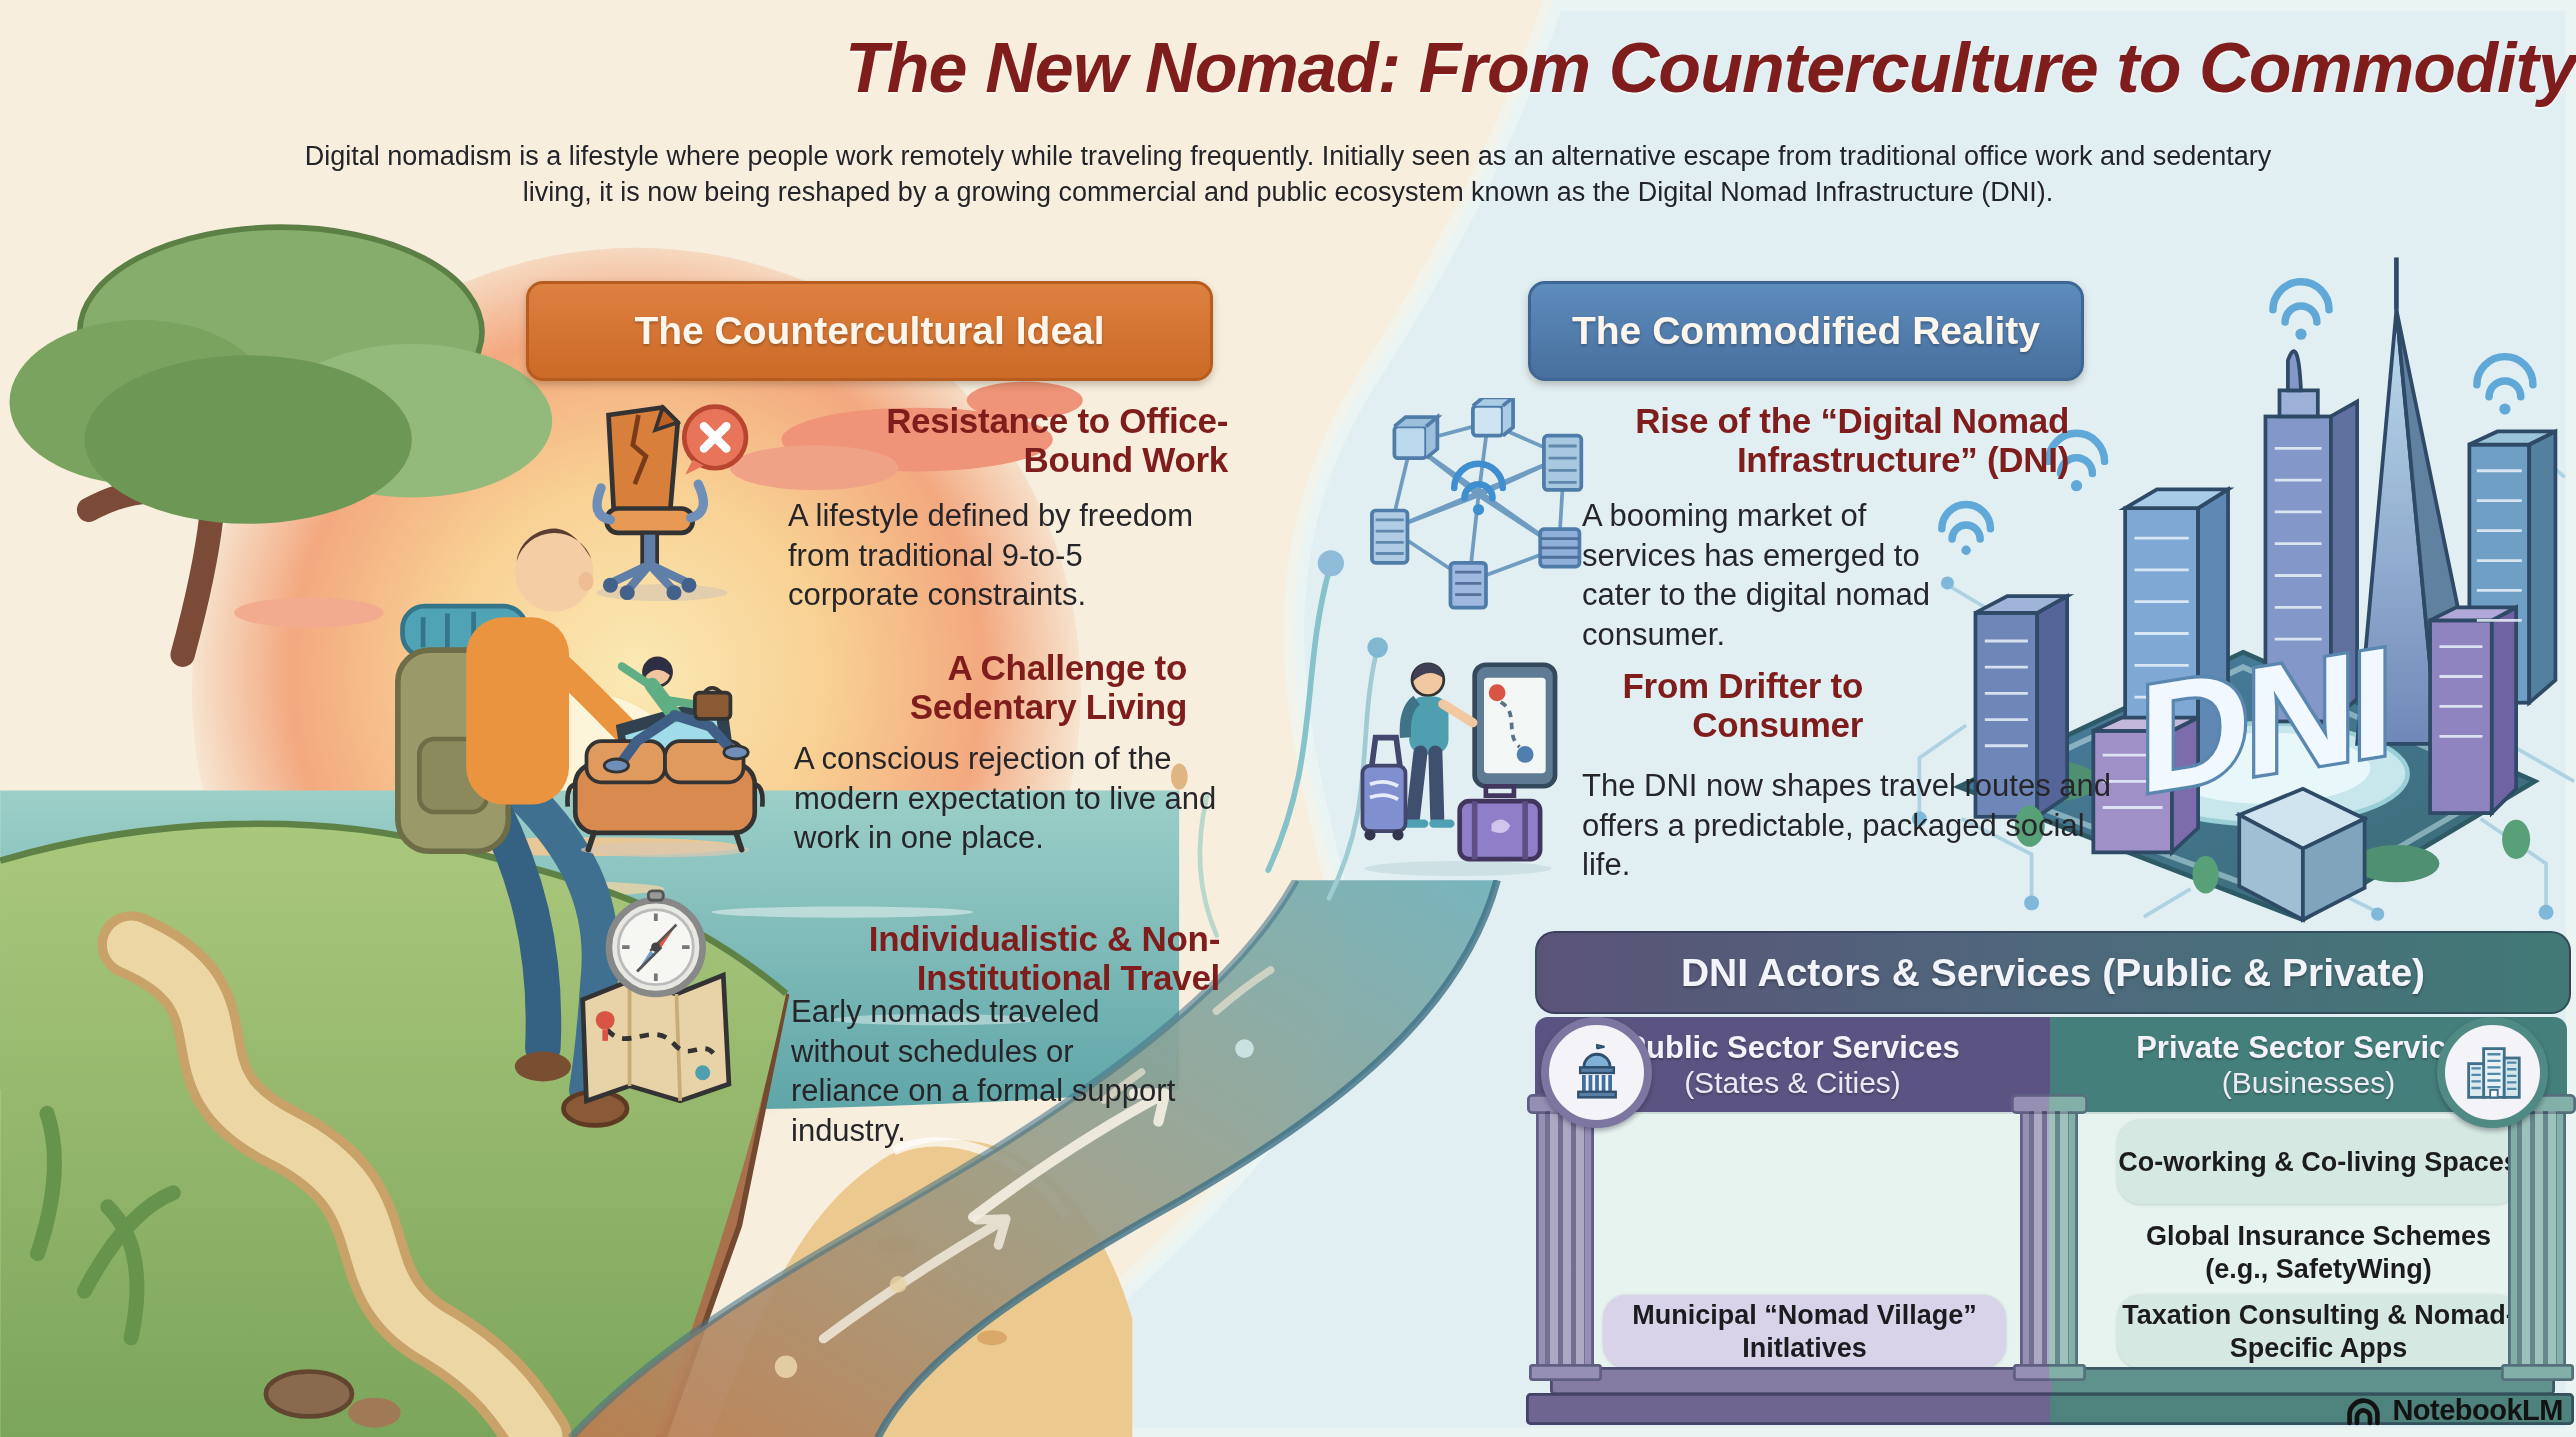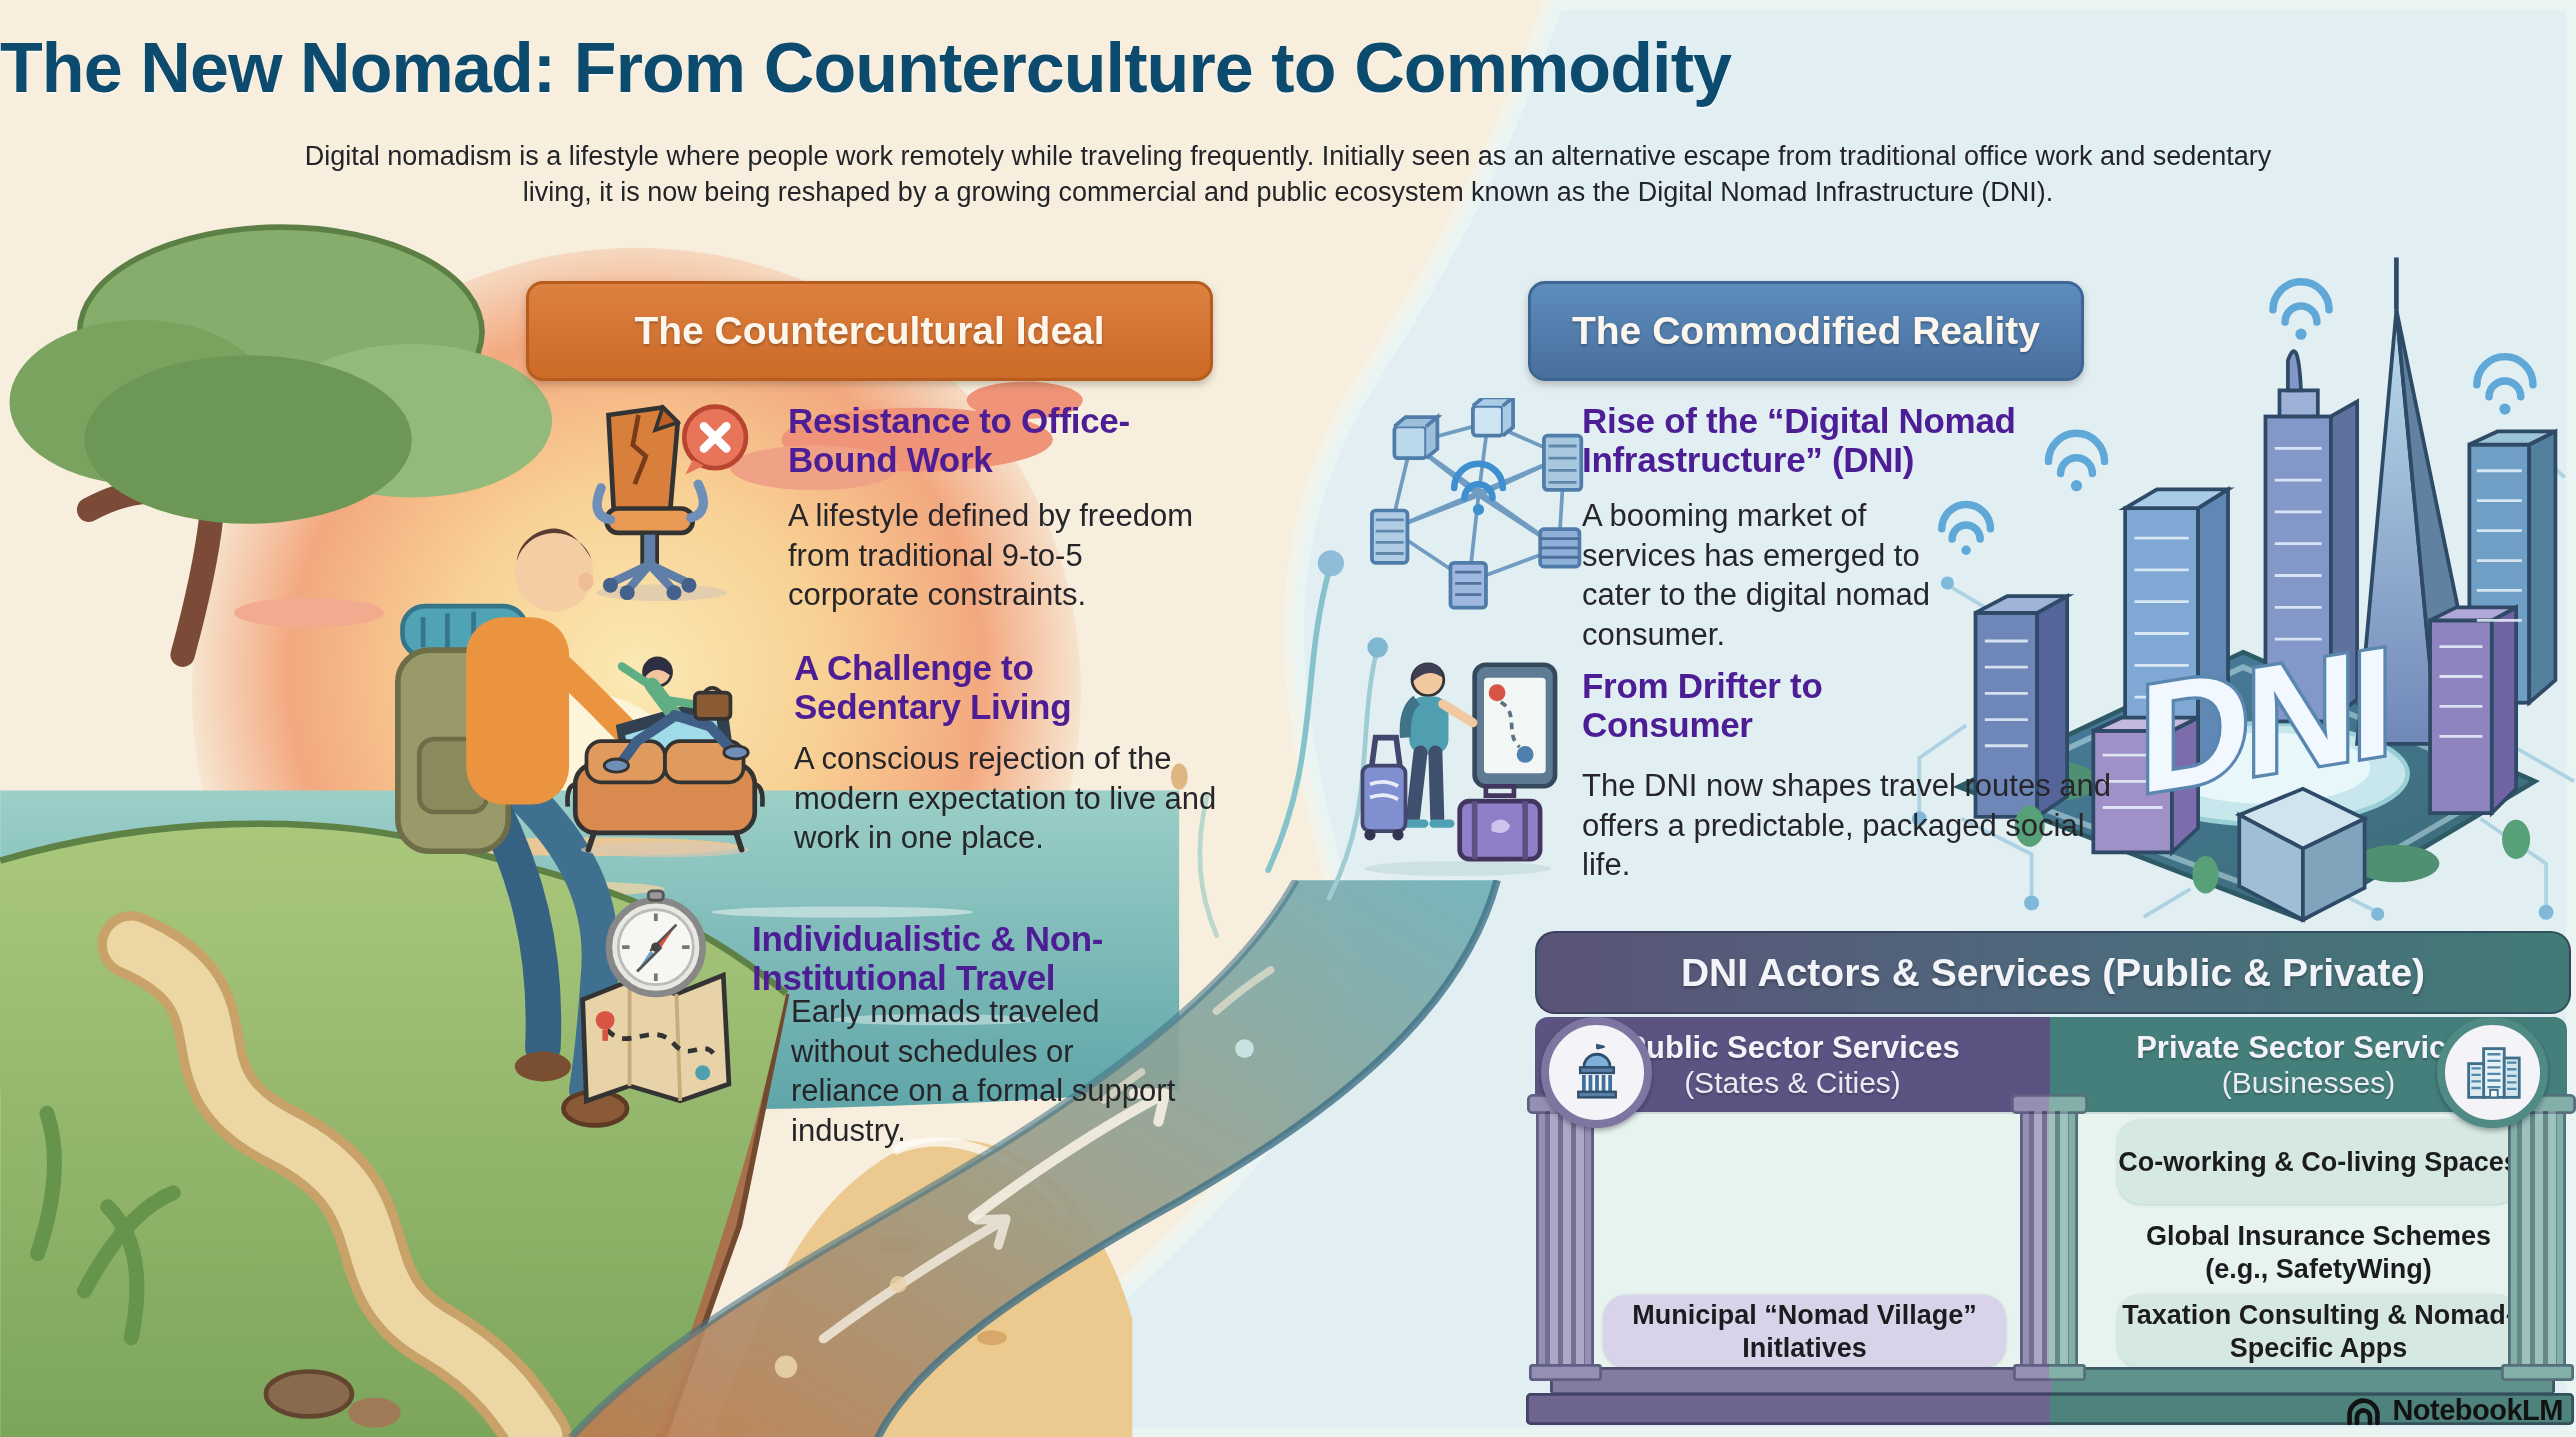--- a/index.html
+++ b/index.html
@@ -1,36 +1,36 @@
 <!DOCTYPE html>
 <html style="font-size:15px"><head>
 <meta charset="utf-8">
 <style>
   html,body{margin:0;padding:0;}
   body{font-family:"Liberation Sans",sans-serif;}
   #canvas{position:relative;width:2576px;height:1438px;overflow:hidden;background:#f7eedd;}
   .abs{position:absolute;}
 
   
-  .main-title{left:0;right:0;top:28px;text-align:left;font-size:70px;font-weight:700;
-    color:#0c4a6e;letter-spacing:-0.9px;text-shadow:0 1.9px 0 rgba(255,255,255,.6);}
+  .main-title{left:0;right:0;top:28px;text-align:right;font-size:70px;font-weight:700;
+    color:#7f1d1d;letter-spacing:-0.9px;text-shadow:0 1.9px 0 rgba(255,255,255,.6);font-style:italic;}
   .subtitle{left:277px;top:139px;width:2022px;text-align:center;font-size:27px;line-height:1.32;
     font-weight:500;color:#23242a;}
 
   
   .badge{height:94px;border-radius:17px;display:flex;align-items:center;justify-content:center;
     color:#fdf6ec;font-size:39px;font-weight:700;box-shadow:0 3.7px 7.5px rgba(60,40,20,.25);
     text-shadow:0 1.9px 2.8px rgba(0,0,0,.25);}
   .badge-orange{left:526px;top:281px;width:681px;
     background:linear-gradient(180deg,#dd8040 0%,#cc6a27 100%);border:3.7px solid #b65c1e;justify-content:center;}
   .badge-blue{left:1528px;top:281px;width:550px;
     background:linear-gradient(180deg,#5d8cbd 0%,#486f9d 100%);border:3.7px solid #3d6694;}
 
   
-  .item-title{font-size:35px;font-weight:700;color:#4c1d95;line-height:1.12;letter-spacing:-0.3px;}
+  .item-title{font-size:35px;font-weight:700;color:#7f1d1d;line-height:1.12;letter-spacing:-0.3px;text-align:right;}
   .item-body{font-size:31px;font-weight:400;color:#26262a;line-height:1.28;}
 
   
   .tbl-header{left:1535px;top:931px;width:1032px;height:79px;border-radius:20px;
     background:linear-gradient(90deg,#5a5378 0%,#4d6a7c 55%,#417a76 100%);
     border:2.8px solid rgba(25,35,60,.45);display:flex;align-items:center;justify-content:center;
     color:#f2f4fa;font-size:39px;font-weight:700;text-shadow:0 1.9px 2.8px rgba(0,0,0,.3);}
   .colhead{top:1017px;height:95px;display:flex;flex-direction:column;align-items:center;
     justify-content:center;color:#f4f2fa;text-shadow:0 1.9px 1.9px rgba(0,0,0,.25);}
   .colhead .l1{font-size:31px;font-weight:700;}

